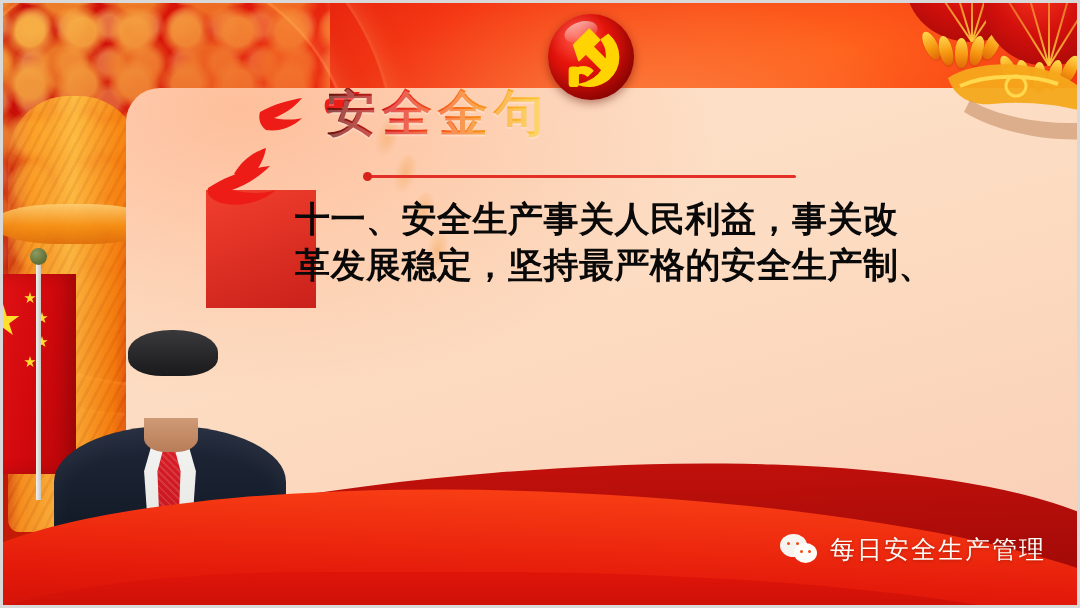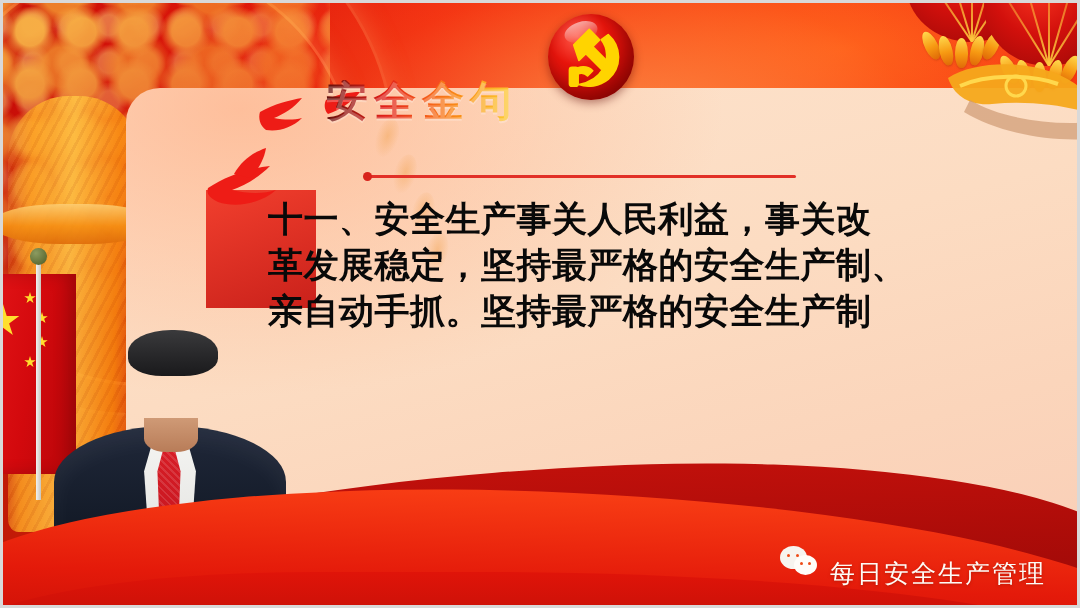--- a/index.html
+++ b/index.html
@@ -183,42 +183,42 @@
   .fringe{position:absolute;}
   .petal{
     position:absolute;width:13px;height:30px;border-radius:50% 50% 46% 46%;
     background:linear-gradient(180deg,#ffd84d,#f79a12 55%,#e06a07);
     transform-origin:50% 0%;
     box-shadow:0 1px 2px rgba(120,40,0,.3);
   }
 
   
   .title{
-    position:absolute;left:326px;top:80px;
-    font-size:42px;font-weight:bold;letter-spacing:6px;
+    position:absolute;left:326px;top:88px;
+    font-size:50px;font-weight:bold;letter-spacing:6px;
     line-height:1;
     background:linear-gradient(92deg,#5e110d 0%,#8f1510 9%,#e01f18 30%,#f4561a 50%,#fa9016 70%,#fcc22f 92%,#fdd04a 100%);
     -webkit-background-clip:text;background-clip:text;
     color:transparent;-webkit-text-fill-color:transparent;
     text-shadow:0 2px 0 rgba(255,255,255,.25);
     white-space:nowrap;
     text-align:center;
   }
   .divider{
     position:absolute;left:368px;top:175px;width:428px;height:3px;
     background:#e23027;border-radius:2px;
   }
   .divider:before{
     content:"";position:absolute;left:-5px;top:-3px;width:9px;height:9px;border-radius:50%;
     background:#d8231b;
   }
 
   
   .body-text{
-    position:absolute;left:268px;top:196px;width:652px;
+    position:absolute;left:295px;top:196px;width:652px;
     font-size:35px;font-weight:bold;line-height:46px;
     color:#090909;letter-spacing:.5px;
     text-align:justify;
   }
   .body-text div{white-space:nowrap;}
 
   
   .wave{position:absolute;left:-40px;width:1180px;}
   .wave-a{
     bottom:-10px;height:150px;
@@ -256,21 +256,20 @@
   }
   .wechat{position:relative;width:40px;height:32px;}
   .wechat .b1,.wechat .b2{position:absolute;border-radius:50%;background:#f7f4ef;}
   .wechat .b1{left:0;top:0;width:27px;height:23px;}
   .wechat .b2{left:14px;top:9px;width:23px;height:20px;background:#fffdf9;}
   .wechat .dot{position:absolute;width:3.4px;height:3.4px;border-radius:50%;background:#ef4b16;}
   .wm-text{
     font-size:25px;color:#fdfbf6;font-weight:normal;letter-spacing:2px;
     text-shadow:0 1px 3px rgba(140,20,0,.55);
     font-family:"DejaVu Sans","Liberation Sans",sans-serif;
-    margin-top:24px;
   }
 </style>
 </head>
 <body>
 
 <div id="slide">
 
   <div class="bg-base"></div>
   <div class="bg-glow"></div>
   <div class="swoosh b"></div>
@@ -372,21 +371,20 @@
       <path d="M40 44 C70 62 120 70 162 66 L170 82 C122 88 66 76 34 56 Z" fill="#cf9a74" opacity=".7"></path>
     </svg>
   </div>
 
   <div class="title">安全金句</div>
   <div class="divider"></div>
 
   <div class="body-text">
     <div>十一、安全生产事关人民利益，事关改</div>
     <div>革发展稳定，坚持最严格的安全生产制、</div>
-    <div>亲自动手抓。坚持最严格的安全生产制</div>
   </div>
 
   <svg class="emblem-big" viewBox="0 0 170 120">
     <g>
       <path d="M44 70 L78 34 L100 54 L84 70 L118 102 L100 118 L66 86 L50 102 Z" fill="#f9b318" stroke="#e08a0c" stroke-width="2"></path>
       <path d="M116 40 C150 64 148 108 114 122 C96 130 72 130 56 124 C82 120 104 110 116 92 C128 74 128 56 110 44 Z" fill="#fcc540" stroke="#e08a0c" stroke-width="2"></path>
       <path d="M50 70 L82 40 L92 50 L62 80 Z" fill="#d8201a" opacity=".55"></path>
       <path d="M110 52 C126 66 124 92 104 104 C120 98 132 84 132 68 C132 62 124 54 110 52 Z" fill="#e2411b" opacity=".5"></path>
     </g>
   </svg>

